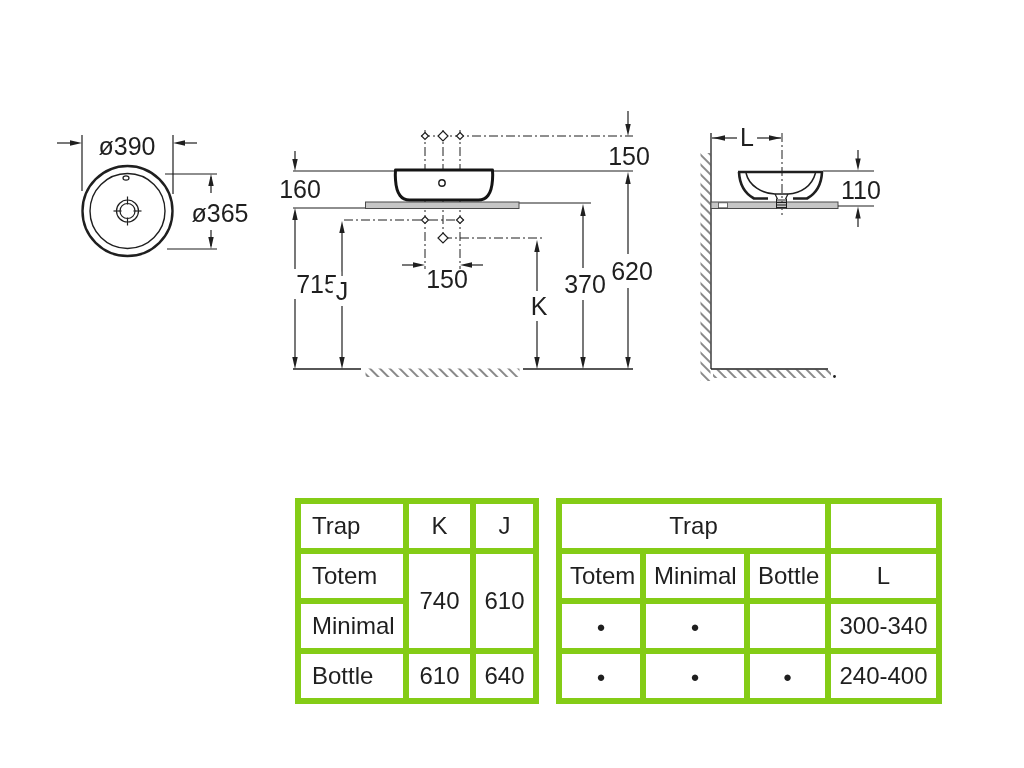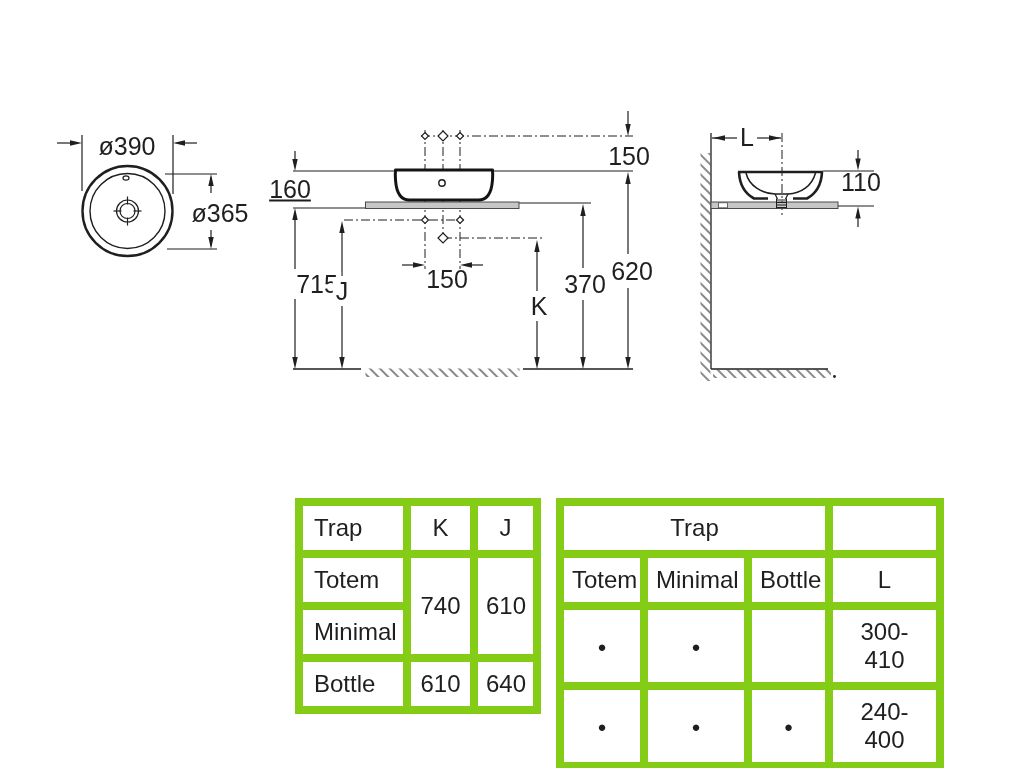--- a/index.html
+++ b/index.html
@@ -4,21 +4,21 @@
 <style>
   html,body{margin:0;padding:0;background:#ffffff;}
   #stage{position:relative;width:1024px;height:768px;background:#ffffff;overflow:hidden;
          font-family:"Liberation Sans", sans-serif;color:#1f1f1f;}
   #linework{position:absolute;left:0;top:0;}
   .dim{position:absolute;transform:translate(-50%,-50%);font-size:25px;line-height:1;
        white-space:nowrap;color:#1f1f1f;}
   .dim.bg{background:#ffffff;padding:0 3px;}
   table.spec{position:absolute;border-collapse:collapse;table-layout:fixed;
              font-size:24px;color:#1f1f1f;}
-  table.spec td{border:8px solid #84cc16;text-align:center;vertical-align:middle;
+  table.spec td{border:6px solid #84cc16;text-align:center;vertical-align:middle;
                 padding:8px;overflow:hidden;}
   table.spec td.lbl{text-align:left;padding-left:11px;}
   table.spec td.dot{font-size:15px;}
 </style>
 </head>
 <body>
 
 <div id="stage">
 
   <svg id="linework" width="1024" height="768" viewBox="0 0 1024 768">
@@ -181,31 +181,31 @@
 
       <line x1="711" y1="369" x2="828" y2="369" stroke-width="1.3"></line>
       <rect x="713" y="369.5" width="118" height="8.5" fill="url(#hatch)" stroke="none"></rect>
       <circle cx="834.5" cy="376.5" r="1.4" fill="#1f1f1f" stroke="none"></circle>
     </g>
   </svg>
 
   <div class="dim" style="left:127px;top:146px;">ø390</div>
   <div class="dim" style="left:220px;top:213px;">ø365</div>
 
-  <div class="dim" style="left:290px;top:189px;text-decoration:underline;">160</div>
+  <div class="dim" style="left:300px;top:189px;">160</div>
   <div class="dim" style="left:629px;top:156px;">150</div>
   <div class="dim bg" style="left:297px;top:284px;margin-left:20px;">715</div>
   <div class="dim bg" style="left:342px;top:291px;">J</div>
   <div class="dim" style="left:447px;top:279px;">150</div>
   <div class="dim bg" style="left:539px;top:306px;">K</div>
   <div class="dim bg" style="left:585px;top:284px;">370</div>
   <div class="dim bg" style="left:632px;top:271px;">620</div>
 
   <div class="dim bg" style="left:747px;top:137px;">L</div>
-  <div class="dim" style="left:861px;top:182px;">110</div>
+  <div class="dim" style="left:861px;top:190px;">110</div>
 
   <table class="spec" style="left:295px;top:498px;width:238px;height:157px;">
     <colgroup>
         <col style="width:108px">
         <col style="width:67px">
         <col style="width:63px">
       </colgroup>
     <tbody>
         <tr style="height:39px">
       <td class="lbl">Trap</td>
@@ -243,21 +243,21 @@
     <tr style="height:39px">
       <td>Totem</td>
       <td>Minimal</td>
       <td>Bottle</td>
       <td>L</td>
     </tr>
     <tr style="height:39px">
       <td class="dot">●</td>
       <td class="dot">●</td>
       <td class="dot"></td>
-      <td>300-410</td>
+      <td>300-340</td>
     </tr>
     <tr style="height:40px">
       <td class="dot">●</td>
       <td class="dot">●</td>
       <td class="dot">●</td>
       <td>240-400</td>
     </tr>
   </tbody>
     </table>
 

